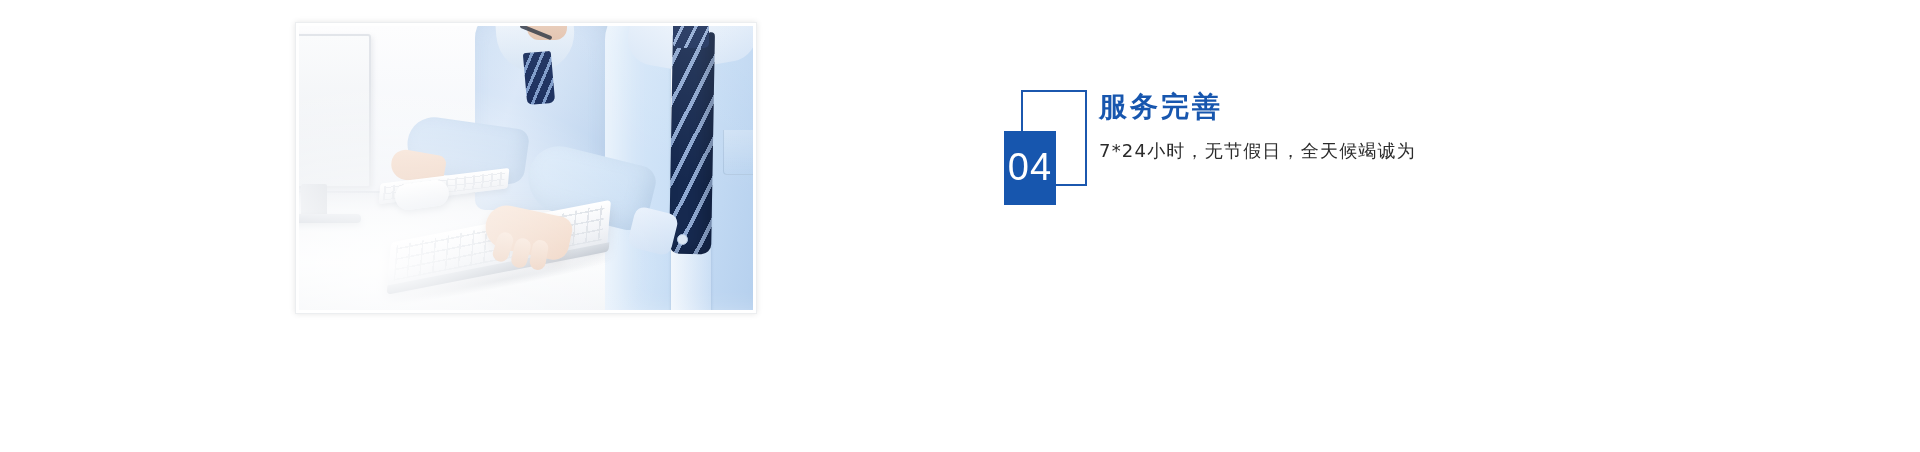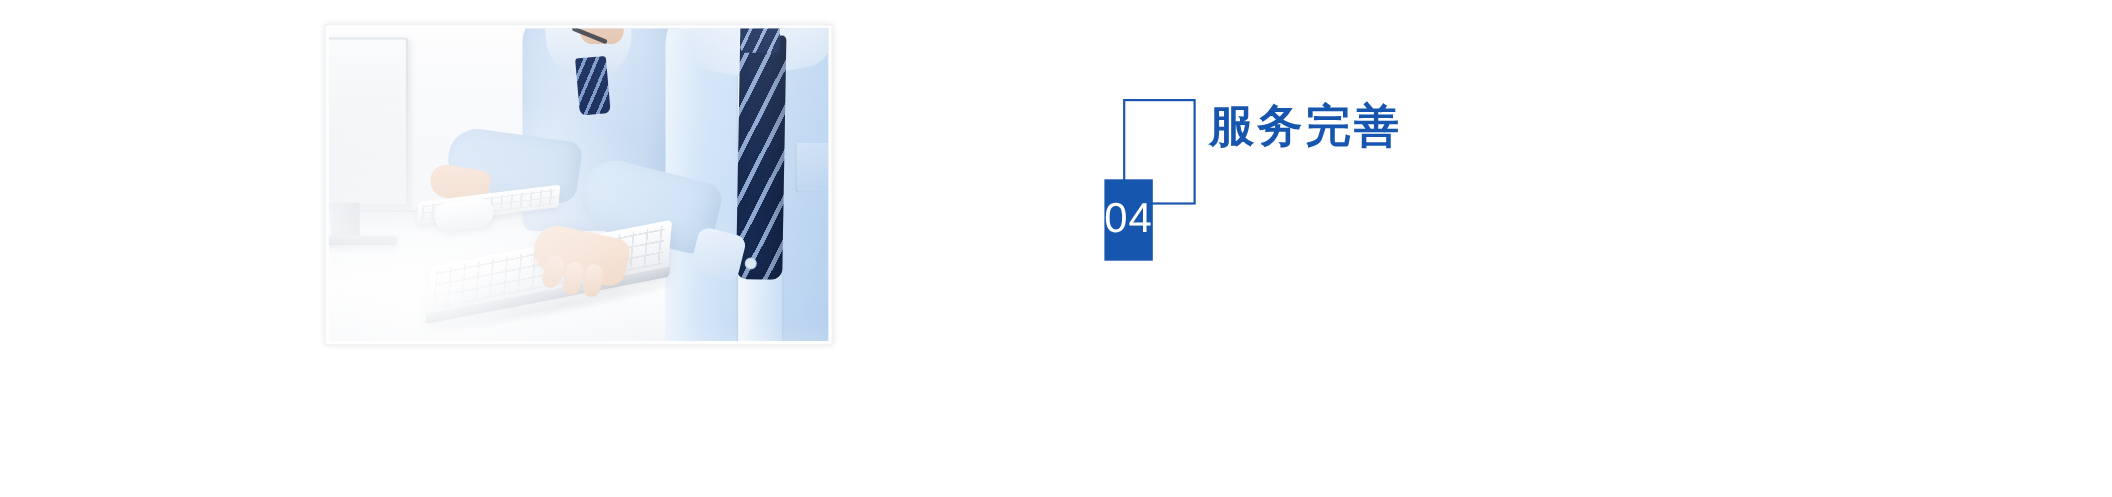--- a/index.html
+++ b/index.html
@@ -386,48 +386,47 @@
     top: 0px;
     width: 66px;
     height: 96px;
     border: 2px solid #1b57ae;
     box-sizing: border-box;
   }
   .badge-fill {
     position: absolute;
     left: 1px;
     top: 41px;
-    width: 44px;
+    width: 52px;
     height: 74px;
     background: #1756ae;
     display: flex;
     align-items: center;
     justify-content: center;
-    margin-top: 32px;
   }
   .badge-number {
     color: #ffffff;
     font-family: "Liberation Sans", sans-serif;
     font-size: 38px;
     font-weight: 400;
     letter-spacing: 1px;
     line-height: 1;
     padding-bottom: 2px;
   }
 
   .text-col {
     position: absolute;
     left: 96px;
     top: 0px;
     width: 420px;
   }
   .feature-title {
     color: #1756ae;
     font-family: "DejaVu Sans", sans-serif;
-    font-size: 41px;
+    font-size: 28px;
     font-weight: bold;
     letter-spacing: 3px;
     line-height: 1.18;
     margin: 0 0 12px 0;
     white-space: nowrap;
   }
   .feature-desc {
     color: #2b2b2b;
     font-family: "DejaVu Sans", sans-serif;
     font-size: 18px;
@@ -492,17 +491,18 @@
     <div class="badge">
       <div class="badge-outline"></div>
       <div class="badge-fill">
         <span class="badge-number">04</span>
       </div>
     </div>
 
     <div class="text-col">
       <h2 class="feature-title">服务完善</h2>
       <p class="feature-desc">
+        <span class="line">7*24小时，无节假日，全天候竭诚为</span>
       </p>
     </div>
 
   </div>
 </div>
 
 </body></html>

